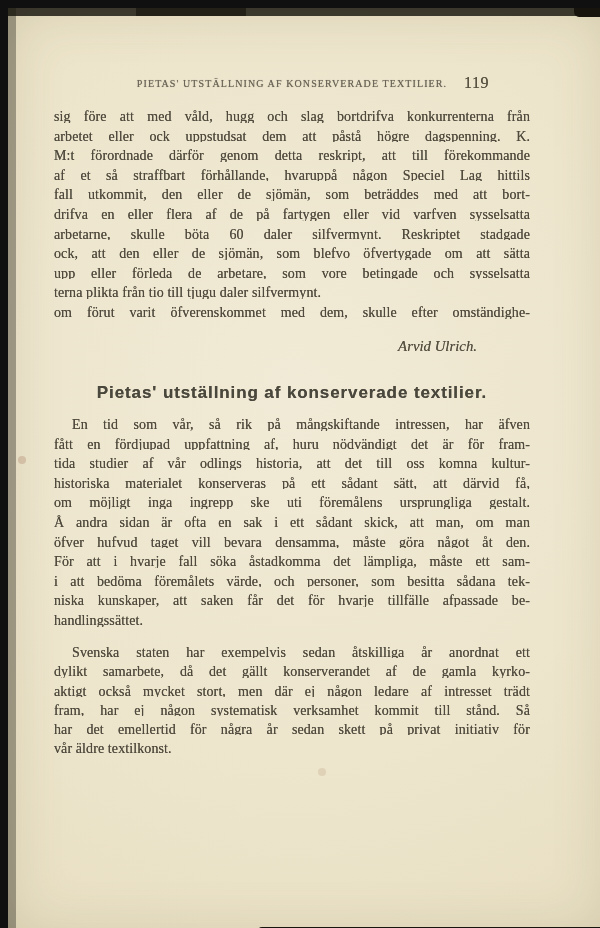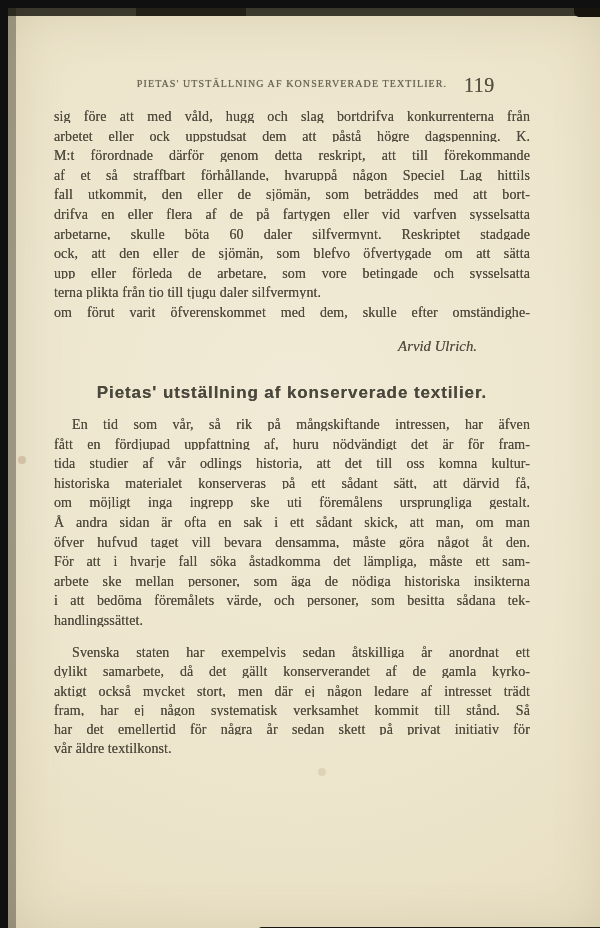--- a/index.html
+++ b/index.html
@@ -45,21 +45,21 @@
     text-align: center;
     font-size: 10px;
     letter-spacing: 1.1px;
     color: var(--ink-faint);
     text-shadow: 0 0 0.7px rgba(106,100,86,.8);
     white-space: nowrap;
   }
   .pagenum {
     position: absolute;
     top: 62px; left: 452px;
-    font-size: 20px;
+    font-size: 16px;
     letter-spacing: 0.5px;
     color: #55503f;
     text-shadow: 0 0 0.6px rgba(85,80,63,.8);
   }
 
   
   .para {
     position: absolute;
     left: 38px; width: 492px;
     font-size: 14px;
@@ -151,22 +151,22 @@
 
   <div class="para indent p-article-1">
       <div class="line first">En tid som vår, så rik på mångskiftande intressen, har äfven</div>
       <div class="line">fått en fördjupad uppfattning af, huru nödvändigt det är för fram-</div>
       <div class="line">tida studier af vår odlings historia, att det till oss komna kultur-</div>
       <div class="line">historiska materialet konserveras på ett sådant sätt, att därvid få,</div>
       <div class="line">om möjligt inga ingrepp ske uti föremålens ursprungliga gestalt.</div>
       <div class="line">Å andra sidan är ofta en sak i ett sådant skick, att man, om man</div>
       <div class="line">öfver hufvud taget vill bevara densamma, måste göra något åt den.</div>
       <div class="line">För att i hvarje fall söka åstadkomma det lämpliga, måste ett sam-</div>
-      <div class="line">arbete ske mellan personer, som äga de nödiga historiska insikterna</div>
       <div class="line">i att bedöma föremålets värde, och personer, som besitta sådana tek-</div>
+      <div class="line">niska kunskaper, att saken får det för hvarje tillfälle afpassade be-</div>
       <div class="line last">handlingssättet.</div>
     </div>
 
   <div class="para indent tight p-article-2">
       <div class="line first">Svenska staten har exempelvis sedan åtskilliga år anordnat ett</div>
       <div class="line">dylikt samarbete, då det gällt konserverandet af de gamla kyrko-</div>
       <div class="line">aktigt också mycket stort, men där ej någon ledare af intresset trädt</div>
       <div class="line">fram, har ej någon systematisk verksamhet kommit till stånd.  Så</div>
       <div class="line">har det emellertid för några år sedan skett på privat initiativ för</div>
       <div class="line last">vår äldre textilkonst.</div>

